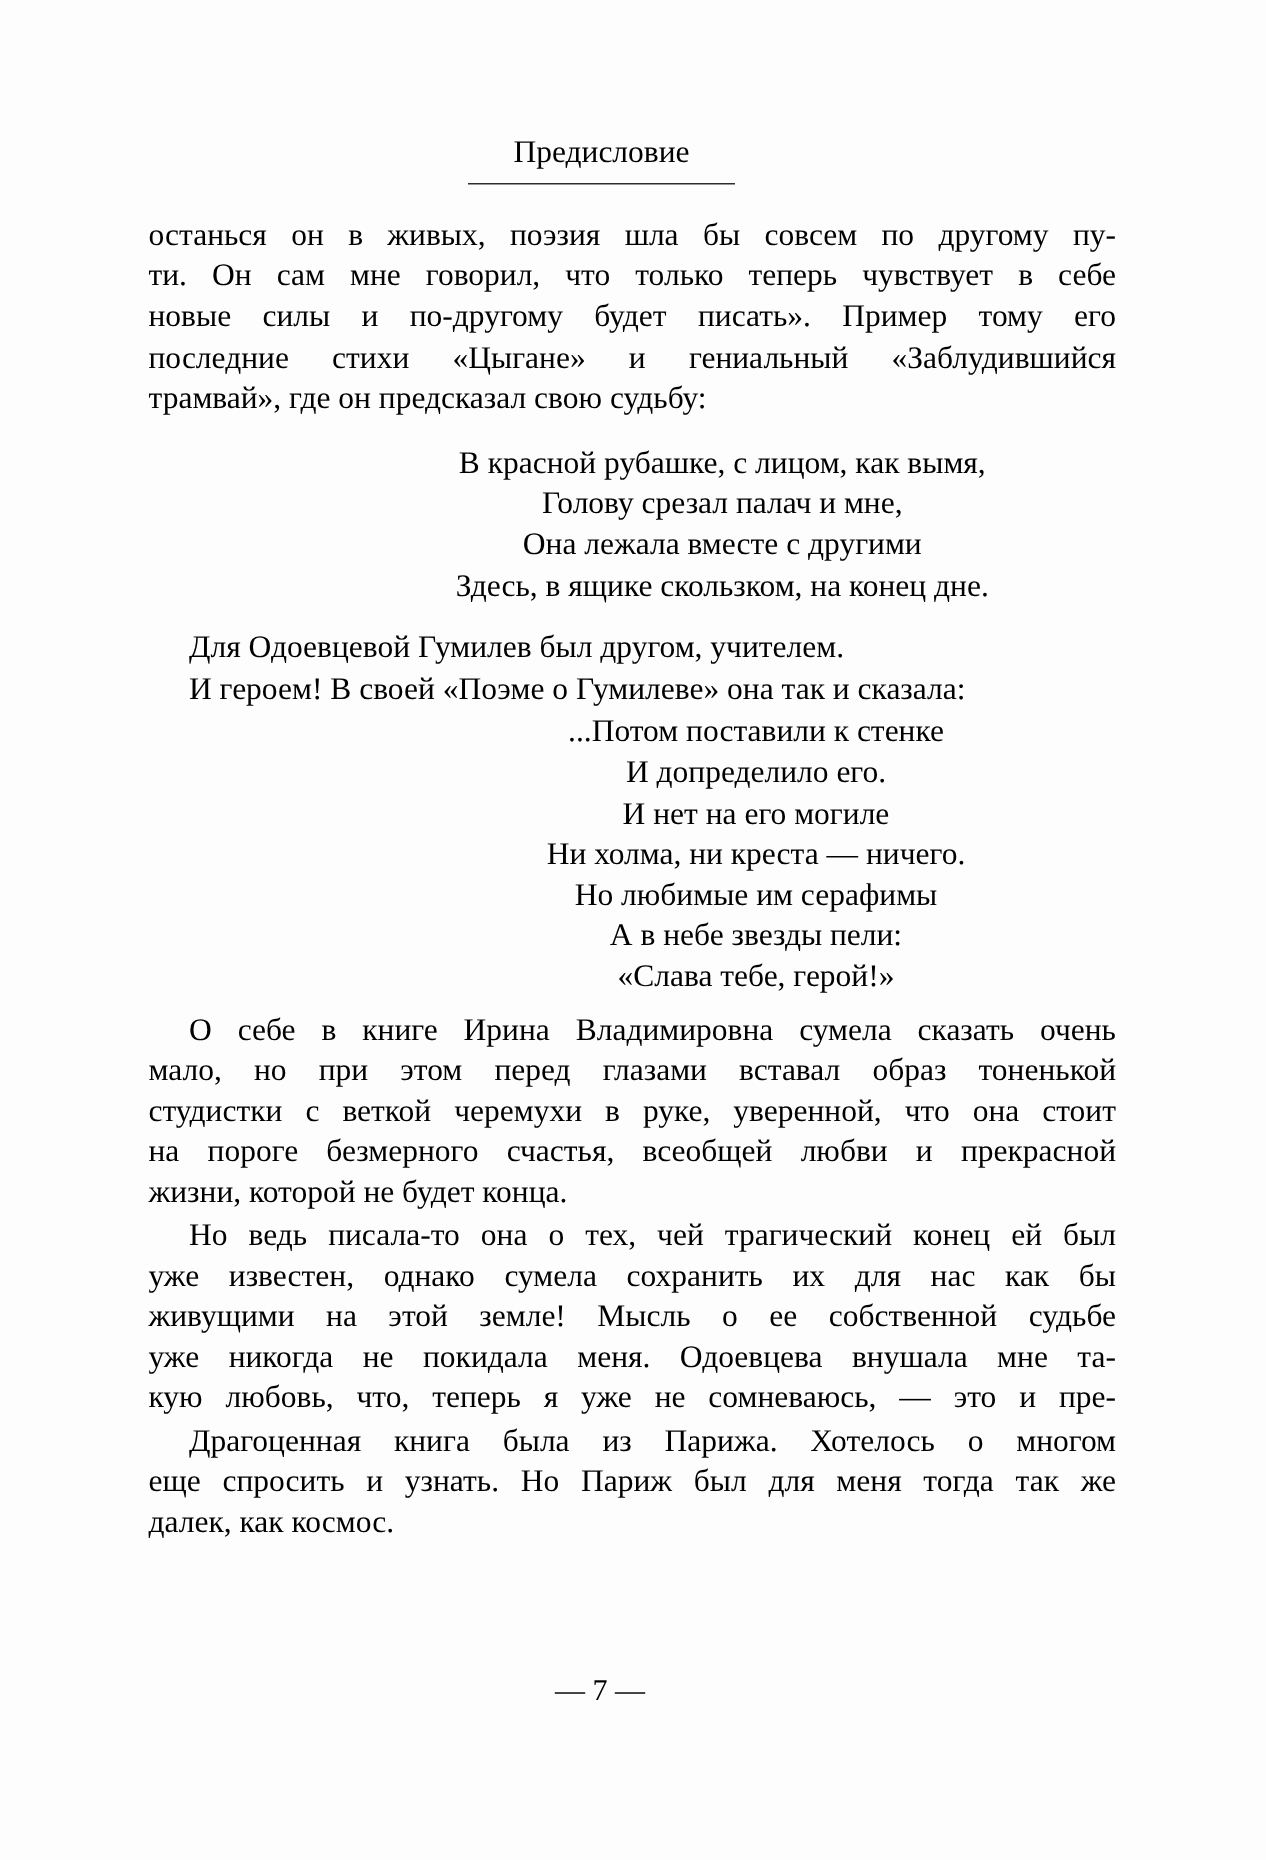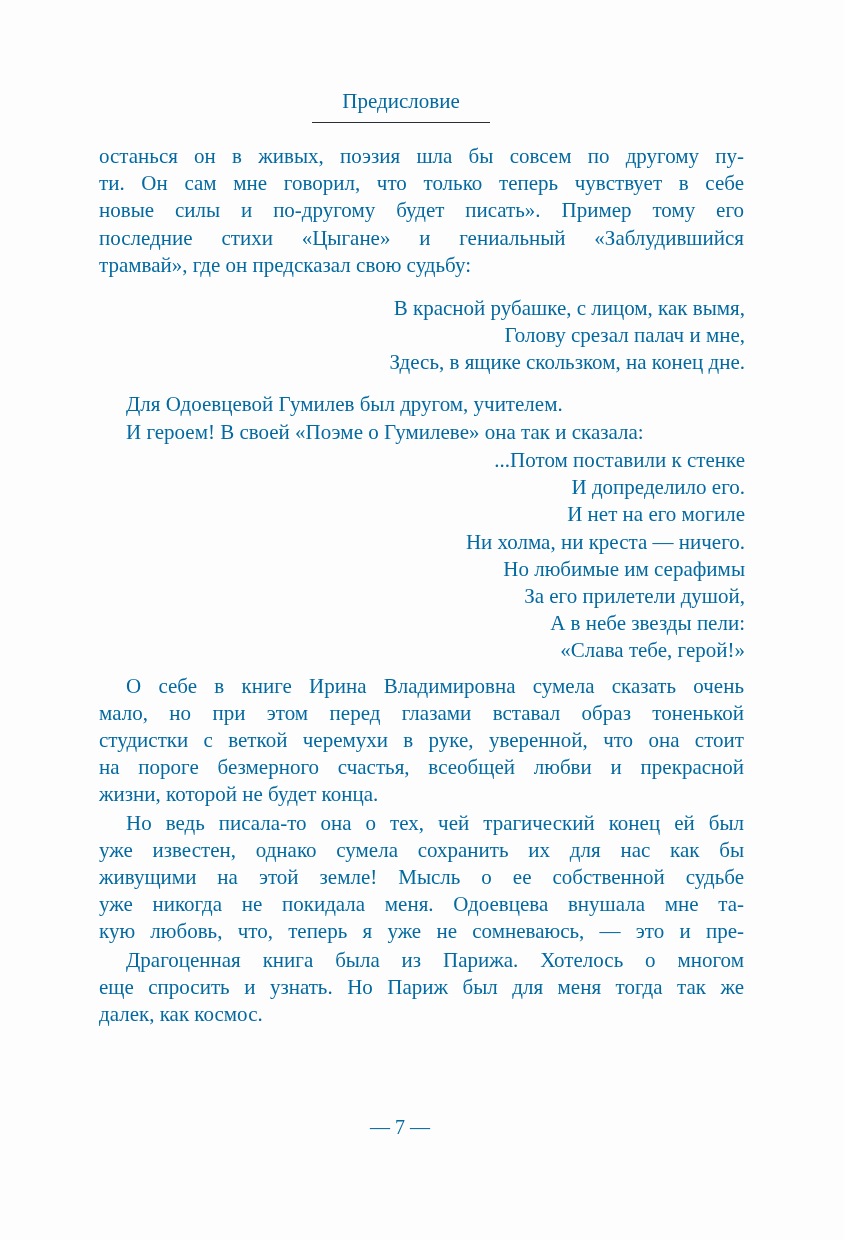--- a/index.html
+++ b/index.html
@@ -45,62 +45,62 @@
   .paragraph { margin: 1px; }
   .pline {
     text-align: justify;
     text-align-last: justify;
   }
   .pline.last { text-align-last: left; }
   .pline.first-indent { text-indent: 27px; }
   .verse { margin: 16px 0; }
   .verse.v1 { margin: 16px 0 14px 120px; }
   .verse.v2 { margin: 0 0 8px 165px; }
-  .vline { text-align: right; }
+  .vline { text-align: center; }
   .footer {
     position: absolute;
     top: 1116px;
     left: 400px;
     transform: translateX(-50%);
     font-size: 20px;
     white-space: nowrap;
   }
 </style>
 </head>
 <body style="background: rgb(253, 253, 253);">
 
-<div class="page" style="background: rgb(253, 253, 253); color: #0369a1;">
+<div class="page" style="background: rgb(253, 253, 253); color: #000000;">
   <div class="header-title">Предисловие</div>
   <div class="title-rule" style="border-top-color: rgb(42, 46, 53);"></div>
   <div class="content">
       <div class="paragraph">
         <div class="pline">останься он в живых, поэзия шла бы совсем по другому пу-</div>
         <div class="pline">ти. Он сам мне говорил, что только теперь чувствует в себе</div>
         <div class="pline">новые силы и по-другому будет писать». Пример тому его</div>
         <div class="pline">последние стихи «Цыгане» и гениальный «Заблудившийся</div>
         <div class="pline last">трамвай», где он предсказал свою судьбу:</div>
       </div>
       <div class="verse v1">
         <div class="vline">В красной рубашке, с лицом, как вымя,</div>
         <div class="vline">Голову срезал палач и мне,</div>
+        <div class="vline">Она лежала вместе с другими</div>
         <div class="vline">Здесь, в ящике скользком, на конец дне.</div>
       </div>
       <div class="paragraph">
         <div class="pline last first-indent">Для Одоевцевой Гумилев был другом, учителем.</div>
       </div>
       <div class="paragraph">
         <div class="pline last first-indent">И героем! В своей «Поэме о Гумилеве» она так и сказала:</div>
       </div>
       <div class="verse v2">
         <div class="vline">...Потом поставили к стенке</div>
         <div class="vline">И допределило его.</div>
         <div class="vline">И нет на его могиле</div>
         <div class="vline">Ни холма, ни креста — ничего.</div>
         <div class="vline">Но любимые им серафимы</div>
-        <div class="vline">За его прилетели душой,</div>
         <div class="vline">А в небе звезды пели:</div>
         <div class="vline">«Слава тебе, герой!»</div>
       </div>
       <div class="paragraph">
         <div class="pline first-indent">О себе в книге Ирина Владимировна сумела сказать очень</div>
         <div class="pline">мало, но при этом перед глазами вставал образ тоненькой</div>
         <div class="pline">студистки с веткой черемухи в руке, уверенной, что она стоит</div>
         <div class="pline">на пороге безмерного счастья, всеобщей любви и прекрасной</div>
         <div class="pline last">жизни, которой не будет конца.</div>
       </div>

